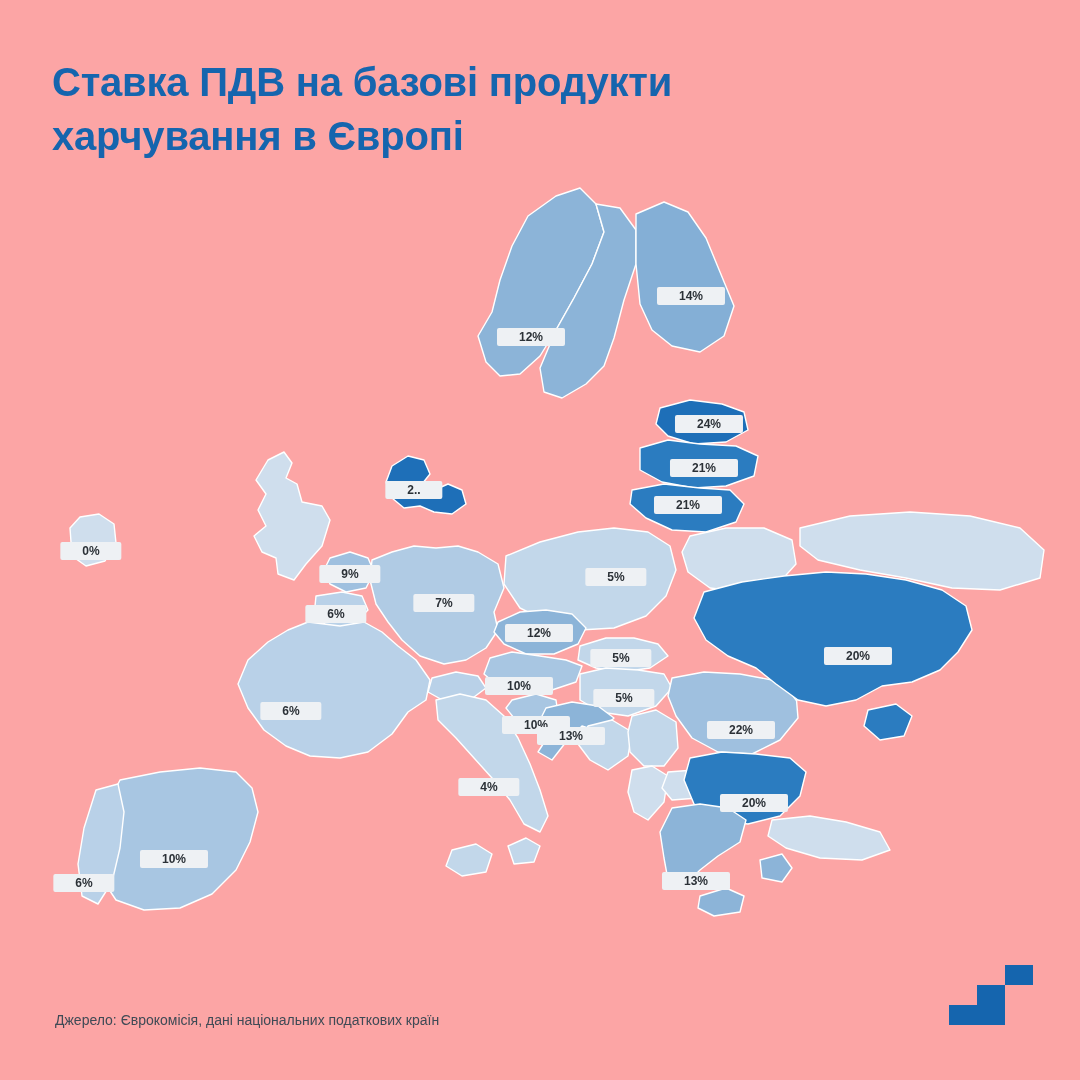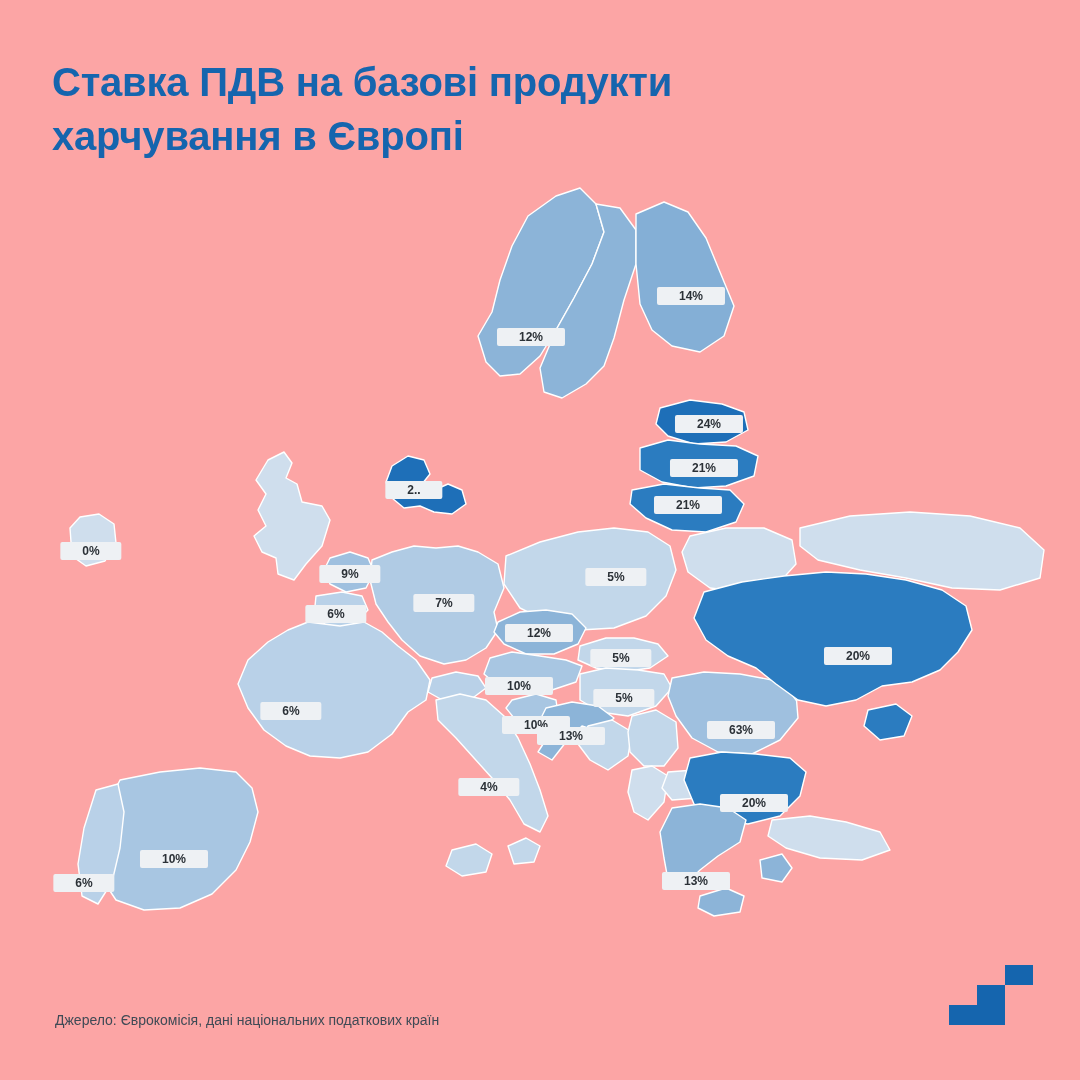--- a/index.html
+++ b/index.html
@@ -199,21 +199,21 @@
     <span class="lbl" style="left:539px; top:473px;">12%</span>
     <span class="lbl" style="left:621px; top:498px;">5%</span>
     <span class="lbl" style="left:519px; top:526px;">10%</span>
     <span class="lbl" style="left:624px; top:538px;">5%</span>
     <span class="lbl" style="left:536px; top:565px;">10%</span>
     <span class="lbl" style="left:571px; top:576px;">13%</span>
     <span class="lbl" style="left:291px; top:551px;">6%</span>
     <span class="lbl" style="left:489px; top:627px;">4%</span>
     <span class="lbl" style="left:174px; top:699px;">10%</span>
     <span class="lbl" style="left:84px;  top:723px;">6%</span>
-    <span class="lbl" style="left:741px; top:570px;">63%</span>
+    <span class="lbl" style="left:741px; top:570px;">22%</span>
     <span class="lbl" style="left:754px; top:643px;">20%</span>
     <span class="lbl" style="left:696px; top:721px;">13%</span>
     <span class="lbl" style="left:858px; top:496px;">20%</span>
   </div>
 
   <div class="source">Джерело: Єврокомісія, дані національних податкових країн</div>
 
   <div class="logo">
     <i class="b1"></i>
     <i class="b2"></i>

